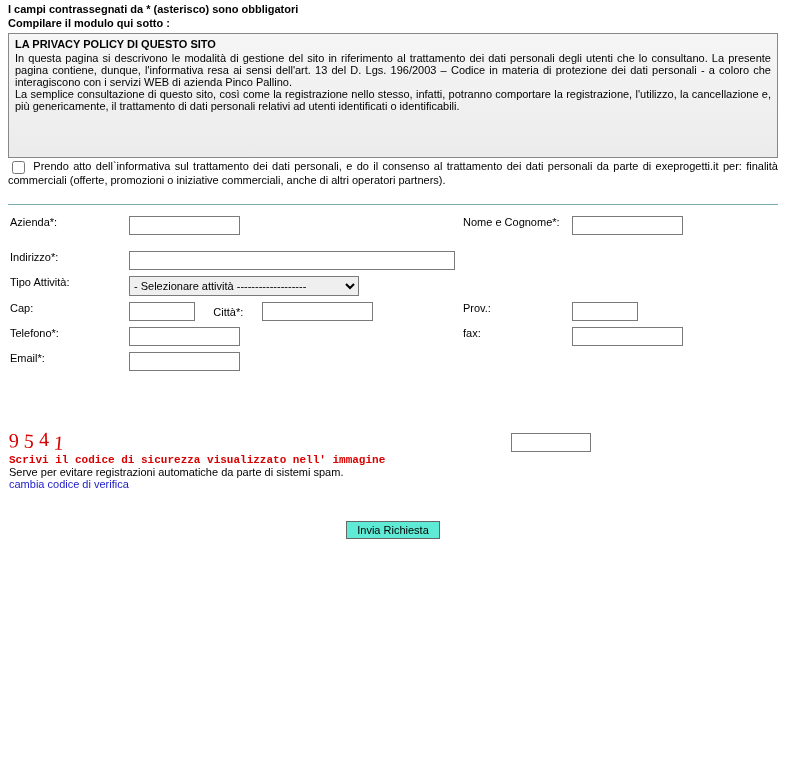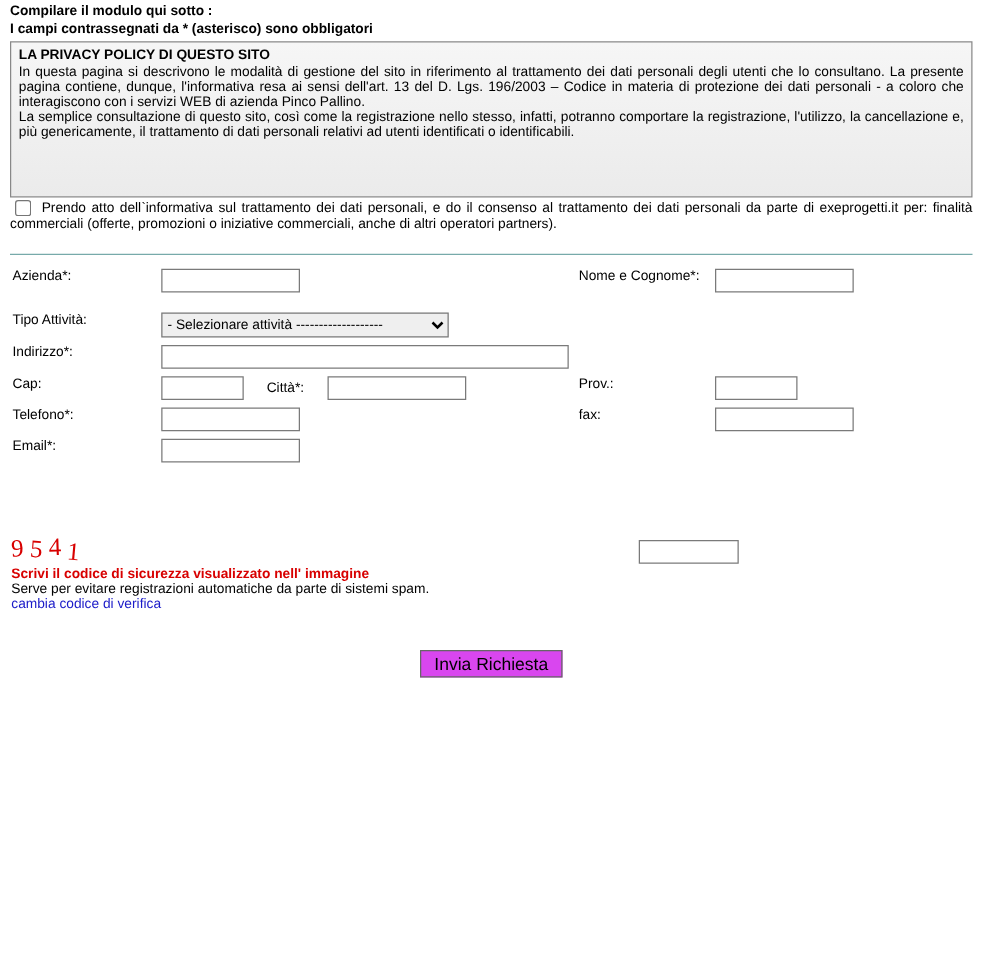--- a/index.html
+++ b/index.html
@@ -17,32 +17,32 @@
   table.form td{padding:3px 2px;vertical-align:top;white-space:nowrap;}
   .lbl{width:115px;}
   .txt{border:1px solid #7a7a7a;background:#fff;height:17px;font-family:inherit;font-size:11px;padding:0 2px;}
   .sel{border:1px solid #7a7a7a;background:#efefef;font-family:inherit;font-size:11px;height:20px;}
   textarea.txt{height:150px;width:610px;resize:none;overflow:auto;}
   .w105{width:105px;} .w74{width:74px;} .w60{width:60px;} .w320{width:320px;} .w230{width:230px;}
   .captcha-img{font-family:Georgia,'Times New Roman',serif;font-size:20px;color:#d80000;letter-spacing:5px;margin-top:20px;}
   .captcha-img span{display:inline-block;}
   .c1{transform:rotate(-3deg);} .c2{transform:rotate(4deg) translateY(1px);}
   .c3{transform:rotate(-2deg) translateY(-1px);} .c4{transform:rotate(5deg) translateY(3px);}
-  .captcha-lbl{color:#d80000;font-weight:bold;margin-top:0;}
+  .captcha-lbl{color:#d80000;font-weight:bold;margin-top:0;font-family:Liberation Mono, monospace;}
   .captcha-help{text-align:justify;margin-top:0;}
   .captcha-change{color:#1a1ac8;cursor:pointer;}
   .submit-row{text-align:center;margin-top:30px;}
-  .btn{border:1px solid #666;background:#d946ef;font-family:inherit;font-size:14px;padding:2px 10px;cursor:pointer;}
+  .btn{border:1px solid #666;background:#5eead4;font-family:inherit;font-size:11px;padding:2px 10px;cursor:pointer;}
 </style>
 </head>
 <body>
 
 <div class="wrap">
+  <div class="hdr">I campi contrassegnati da * (asterisco) sono obbligatori</div>
   <div class="hdr">Compilare il modulo qui sotto :</div>
-  <div class="hdr">I campi contrassegnati da * (asterisco) sono obbligatori</div>
 
   <div class="privacy-box">
     <div class="privacy-title">LA PRIVACY POLICY DI QUESTO SITO</div>
     <div style="white-space:pre-line;">  In questa pagina si descrivono le modalità di gestione del sito in riferimento al trattamento dei dati personali degli utenti che lo consultano. La presente pagina contiene, dunque, l'informativa resa ai sensi dell'art. 13 del D. Lgs. 196/2003 – Codice in materia di protezione dei dati personali - a coloro che interagiscono con i servizi WEB di azienda Pinco Pallino.
   La semplice consultazione di questo sito, così come la registrazione nello stesso, infatti, potranno comportare la registrazione, l'utilizzo, la cancellazione e, più genericamente, il trattamento di dati personali relativi ad utenti identificati o identificabili.</div>
   </div>
 
   <div class="consent-row">
     <input type="checkbox" style=""><span>  Prendo atto dell`informativa sul trattamento dei dati personali, e do il consenso al trattamento dei dati personali da parte di exeprogetti.it per: finalità commerciali (offerte, promozioni o iniziative commerciali, anche di altri operatori partners).</span>
   </div>
@@ -53,30 +53,30 @@
         <tr>
       <td class="lbl">Azienda*:</td>
       <td style="width:330px;"><input class="txt w105" type="text" style=""></td>
       <td style="width:105px;">Nome e Cognome*:</td>
       <td><input class="txt w105" type="text" style=""></td>
     </tr>
     <tr>
           <td colspan="4" style="height:4px;"></td>
         </tr>
     <tr>
+      <td class="lbl">Indirizzo*:</td>
+      <td colspan="3"><input class="txt w320" type="text" style=""></td>
+    </tr>
+    <tr>
       <td class="lbl">Tipo Attività:</td>
       <td colspan="3">
         <select class="sel w230">
           <option>- Selezionare attività -------------------</option>
         </select>
       </td>
-    </tr>
-    <tr>
-      <td class="lbl">Indirizzo*:</td>
-      <td colspan="3"><input class="txt w320" type="text" style=""></td>
     </tr>
     <tr>
       <td class="lbl">Cap:</td>
       <td>
         <input class="txt w60" type="text" style="">
         &nbsp;&nbsp;&nbsp;&nbsp;
         <span>Città*:</span>
         &nbsp;&nbsp;&nbsp;&nbsp;
         <input class="txt w105" type="text" style="">
       </td>

